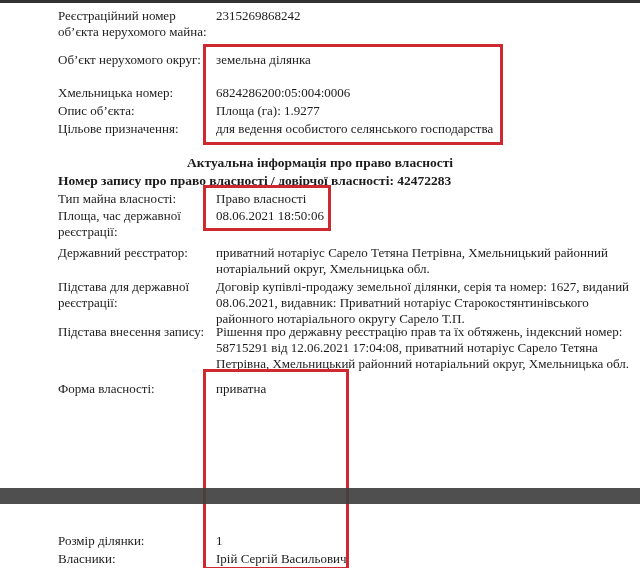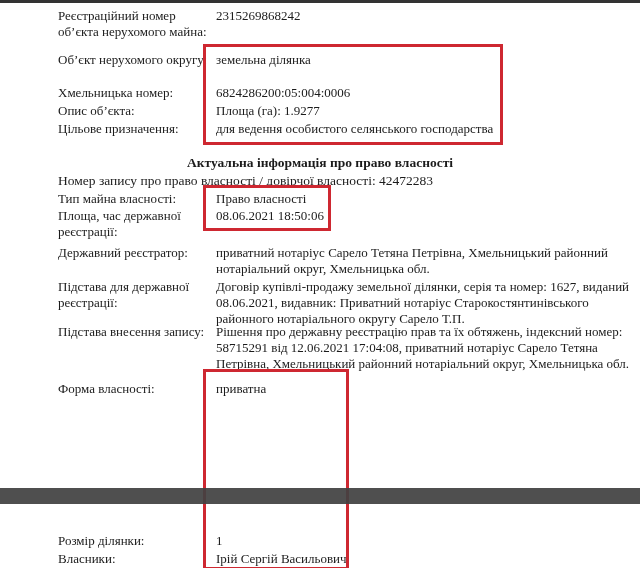--- a/index.html
+++ b/index.html
@@ -22,38 +22,38 @@
   .row .val{position:absolute;left:216px;top:0;width:424px;}
   .r0{top:8px;}   .r1{top:52px;}  .r2{top:85px;}  .r3{top:103px;} .r4{top:121px;}
   .r5{top:191px;} .r6{top:208px;} .r7{top:245px;} .r8{top:279px;} .r9{top:324px;}
   .r10{top:381px;}.r11{top:533px;}.r12{top:551px;}
   .section-header{
     position:absolute;left:0;top:155px;width:640px;text-align:center;
     font-size:13.5px;font-weight:bold;line-height:16px;
   }
   .record-line{
     position:absolute;left:58px;top:173px;width:560px;
-    font-size:13.5px;font-weight:normal;line-height:16px;
+    font-size:13.5px;font-weight:bold;line-height:16px;
   }
   .hl-box{position:absolute;border:3px solid #ce2831;background:transparent;z-index:4;}
   .hl-box-a{left:203px;top:44px;width:294px;height:95px;}
   .hl-box-b{left:203px;top:185px;width:122px;height:40px;}
   .hl-box-c{left:203px;top:369px;width:140px;height:195px;}
 </style>
 </head>
 <body>
 
 <div class="top-bar"></div>
 
 <div class="row r0">
   <div class="lbl">Реєстраційний номер об’єкта нерухомого майна:</div>
   <div class="val">2315269868242</div>
 </div>
 <div class="row r1">
-  <div class="lbl">Об’єкт нерухомого округу:</div>
+  <div class="lbl">Об’єкт нерухомого округ:</div>
   <div class="val">земельна ділянка</div>
 </div>
 <div class="row r2">
   <div class="lbl">Хмельницька номер:</div>
   <div class="val">6824286200:05:004:0006</div>
 </div>
 <div class="row r3">
   <div class="lbl">Опис об’єкта:</div>
   <div class="val">Площа (га): 1.9277</div>
 </div>

